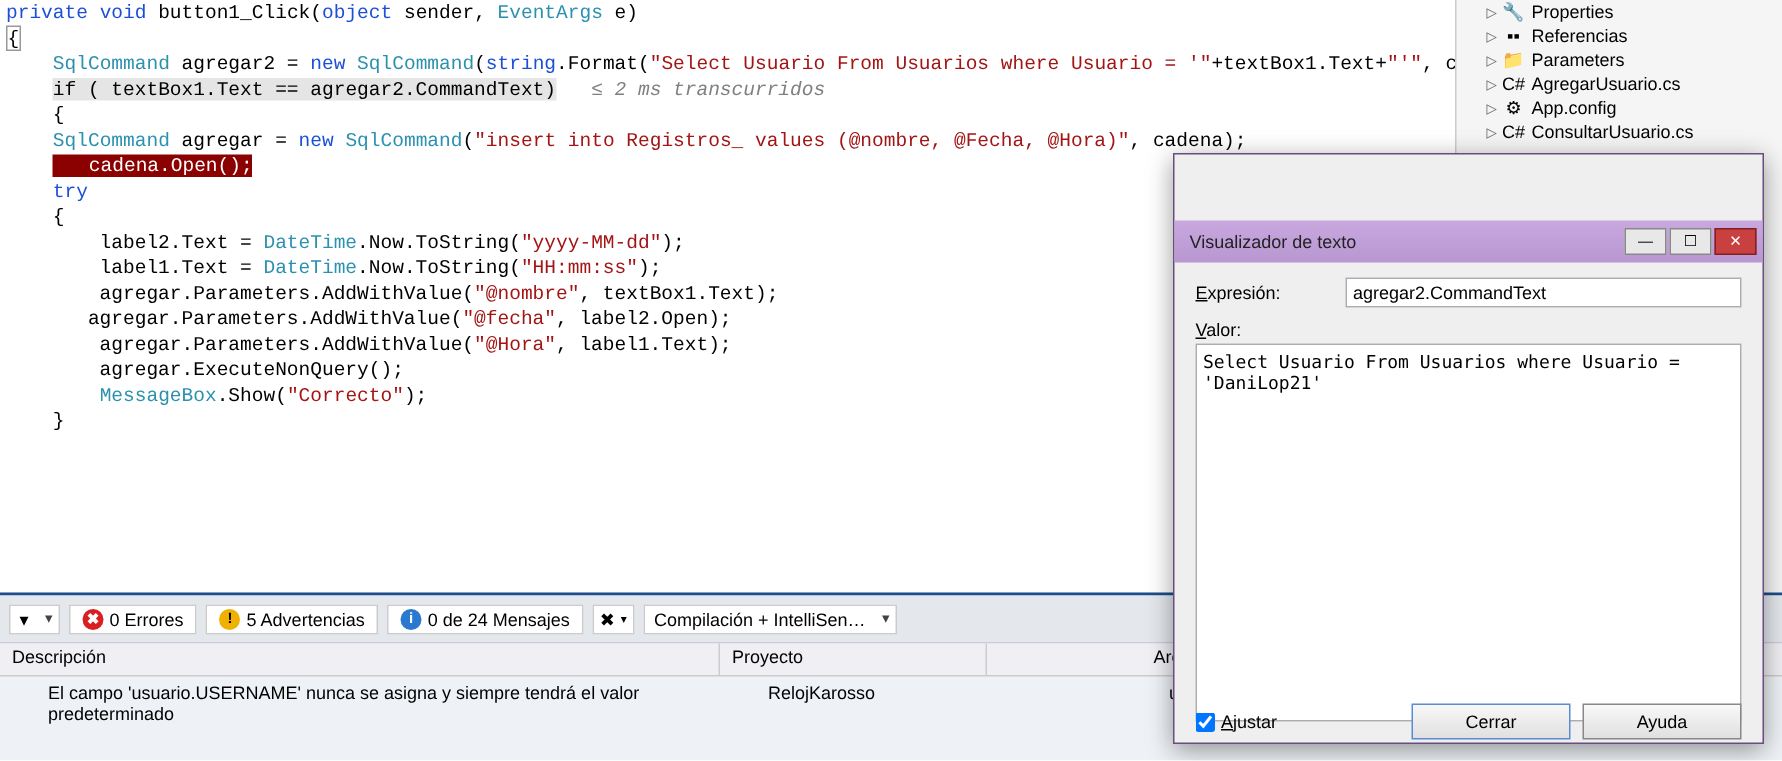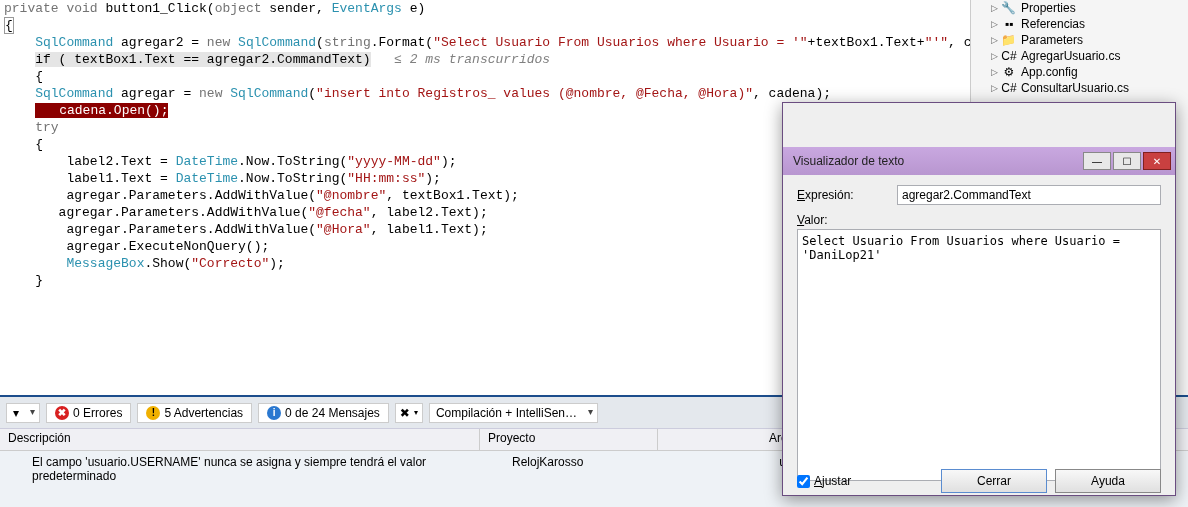--- a/index.html
+++ b/index.html
@@ -1,19 +1,19 @@
 <!DOCTYPE html>
 <html><head>
 <meta charset="utf-8">
 <style>
 * { box-sizing: border-box; margin: 0; padding: 0; }
 body { font-family: Consolas, "Courier New", monospace; font-size: 13px; background: #fff; overflow: hidden; width: 1188px; height: 507px; position: relative; }
 .editor-area { position: absolute; left: 0; top: 0; width: 970px; height: 395px; background: #fff; overflow: hidden; }
 .code-line { white-space: pre; line-height: 17px; padding-left: 4px; }
-.kw { color: #737373; }
+.kw { color: #1d4ed8; }
 .type { color: #2b91af; }
 .str { color: #a31515; }
 .comment { color: #808080; font-style: italic; }
 .hl-yellow { background: #e5e5e5; }
 .hl-red { background: #8b0000; color: #fff; padding-left: 24px; }
 .bracket-outline { border: 1px solid #999; }
 
 .sidebar { position: absolute; right: 0; top: 0; width: 218px; height: 395px; background: #f5f5f5; border-left: 1px solid #ccc; font-family: "Segoe UI", sans-serif; font-size: 12px; }
 .tree-item { display: flex; align-items: center; padding: 1px 4px 1px 20px; cursor: pointer; }
 .tree-item .arrow { width: 10px; color: #666; font-size: 9px; }
@@ -70,21 +70,21 @@
     <div class="code-line"><span></span></div>
     <div class="code-line"><span>    </span><span class="type">SqlCommand</span><span> agregar = </span><span class="kw">new</span><span> </span><span class="type">SqlCommand</span><span>(</span><span class="str">"insert into Registros_ values (@nombre, @Fecha, @Hora)"</span><span>, cadena);</span></div>
     <div class="code-line"><span>    </span><span class="hl-red">cadena.Open();</span></div>
     <div class="code-line"><span></span></div>
     <div class="code-line"><span>    </span><span class="kw">try</span></div>
     <div class="code-line"><span>    {</span></div>
     <div class="code-line"><span>        label2.Text = </span><span class="type">DateTime</span><span>.Now.ToString(</span><span class="str">"yyyy-MM-dd"</span><span>);</span></div>
     <div class="code-line"><span>        label1.Text = </span><span class="type">DateTime</span><span>.Now.ToString(</span><span class="str">"HH:mm:ss"</span><span>);</span></div>
     <div class="code-line"><span>        agregar.Parameters.AddWithValue(</span><span class="str">"@nombre"</span><span>, textBox1.Text);</span></div>
     <div class="code-line"><span></span></div>
-    <div class="code-line"><span>       agregar.Parameters.AddWithValue(</span><span class="str">"@fecha"</span><span>, label2.Text);</span></div>
+    <div class="code-line"><span>       agregar.Parameters.AddWithValue(</span><span class="str">"@fecha"</span><span>, label2.Open);</span></div>
     <div class="code-line"><span>        agregar.Parameters.AddWithValue(</span><span class="str">"@Hora"</span><span>, label1.Text);</span></div>
     <div class="code-line"><span>        agregar.ExecuteNonQuery();</span></div>
     <div class="code-line"><span>        </span><span class="type">MessageBox</span><span>.Show(</span><span class="str">"Correcto"</span><span>);</span></div>
     <div class="code-line"><span>    }</span></div>
   </div>
 
 <div class="sidebar" id="tree">
     <div class="tree-item">
       <span class="arrow">▷</span>
       <span class="icon">🔧</span>

